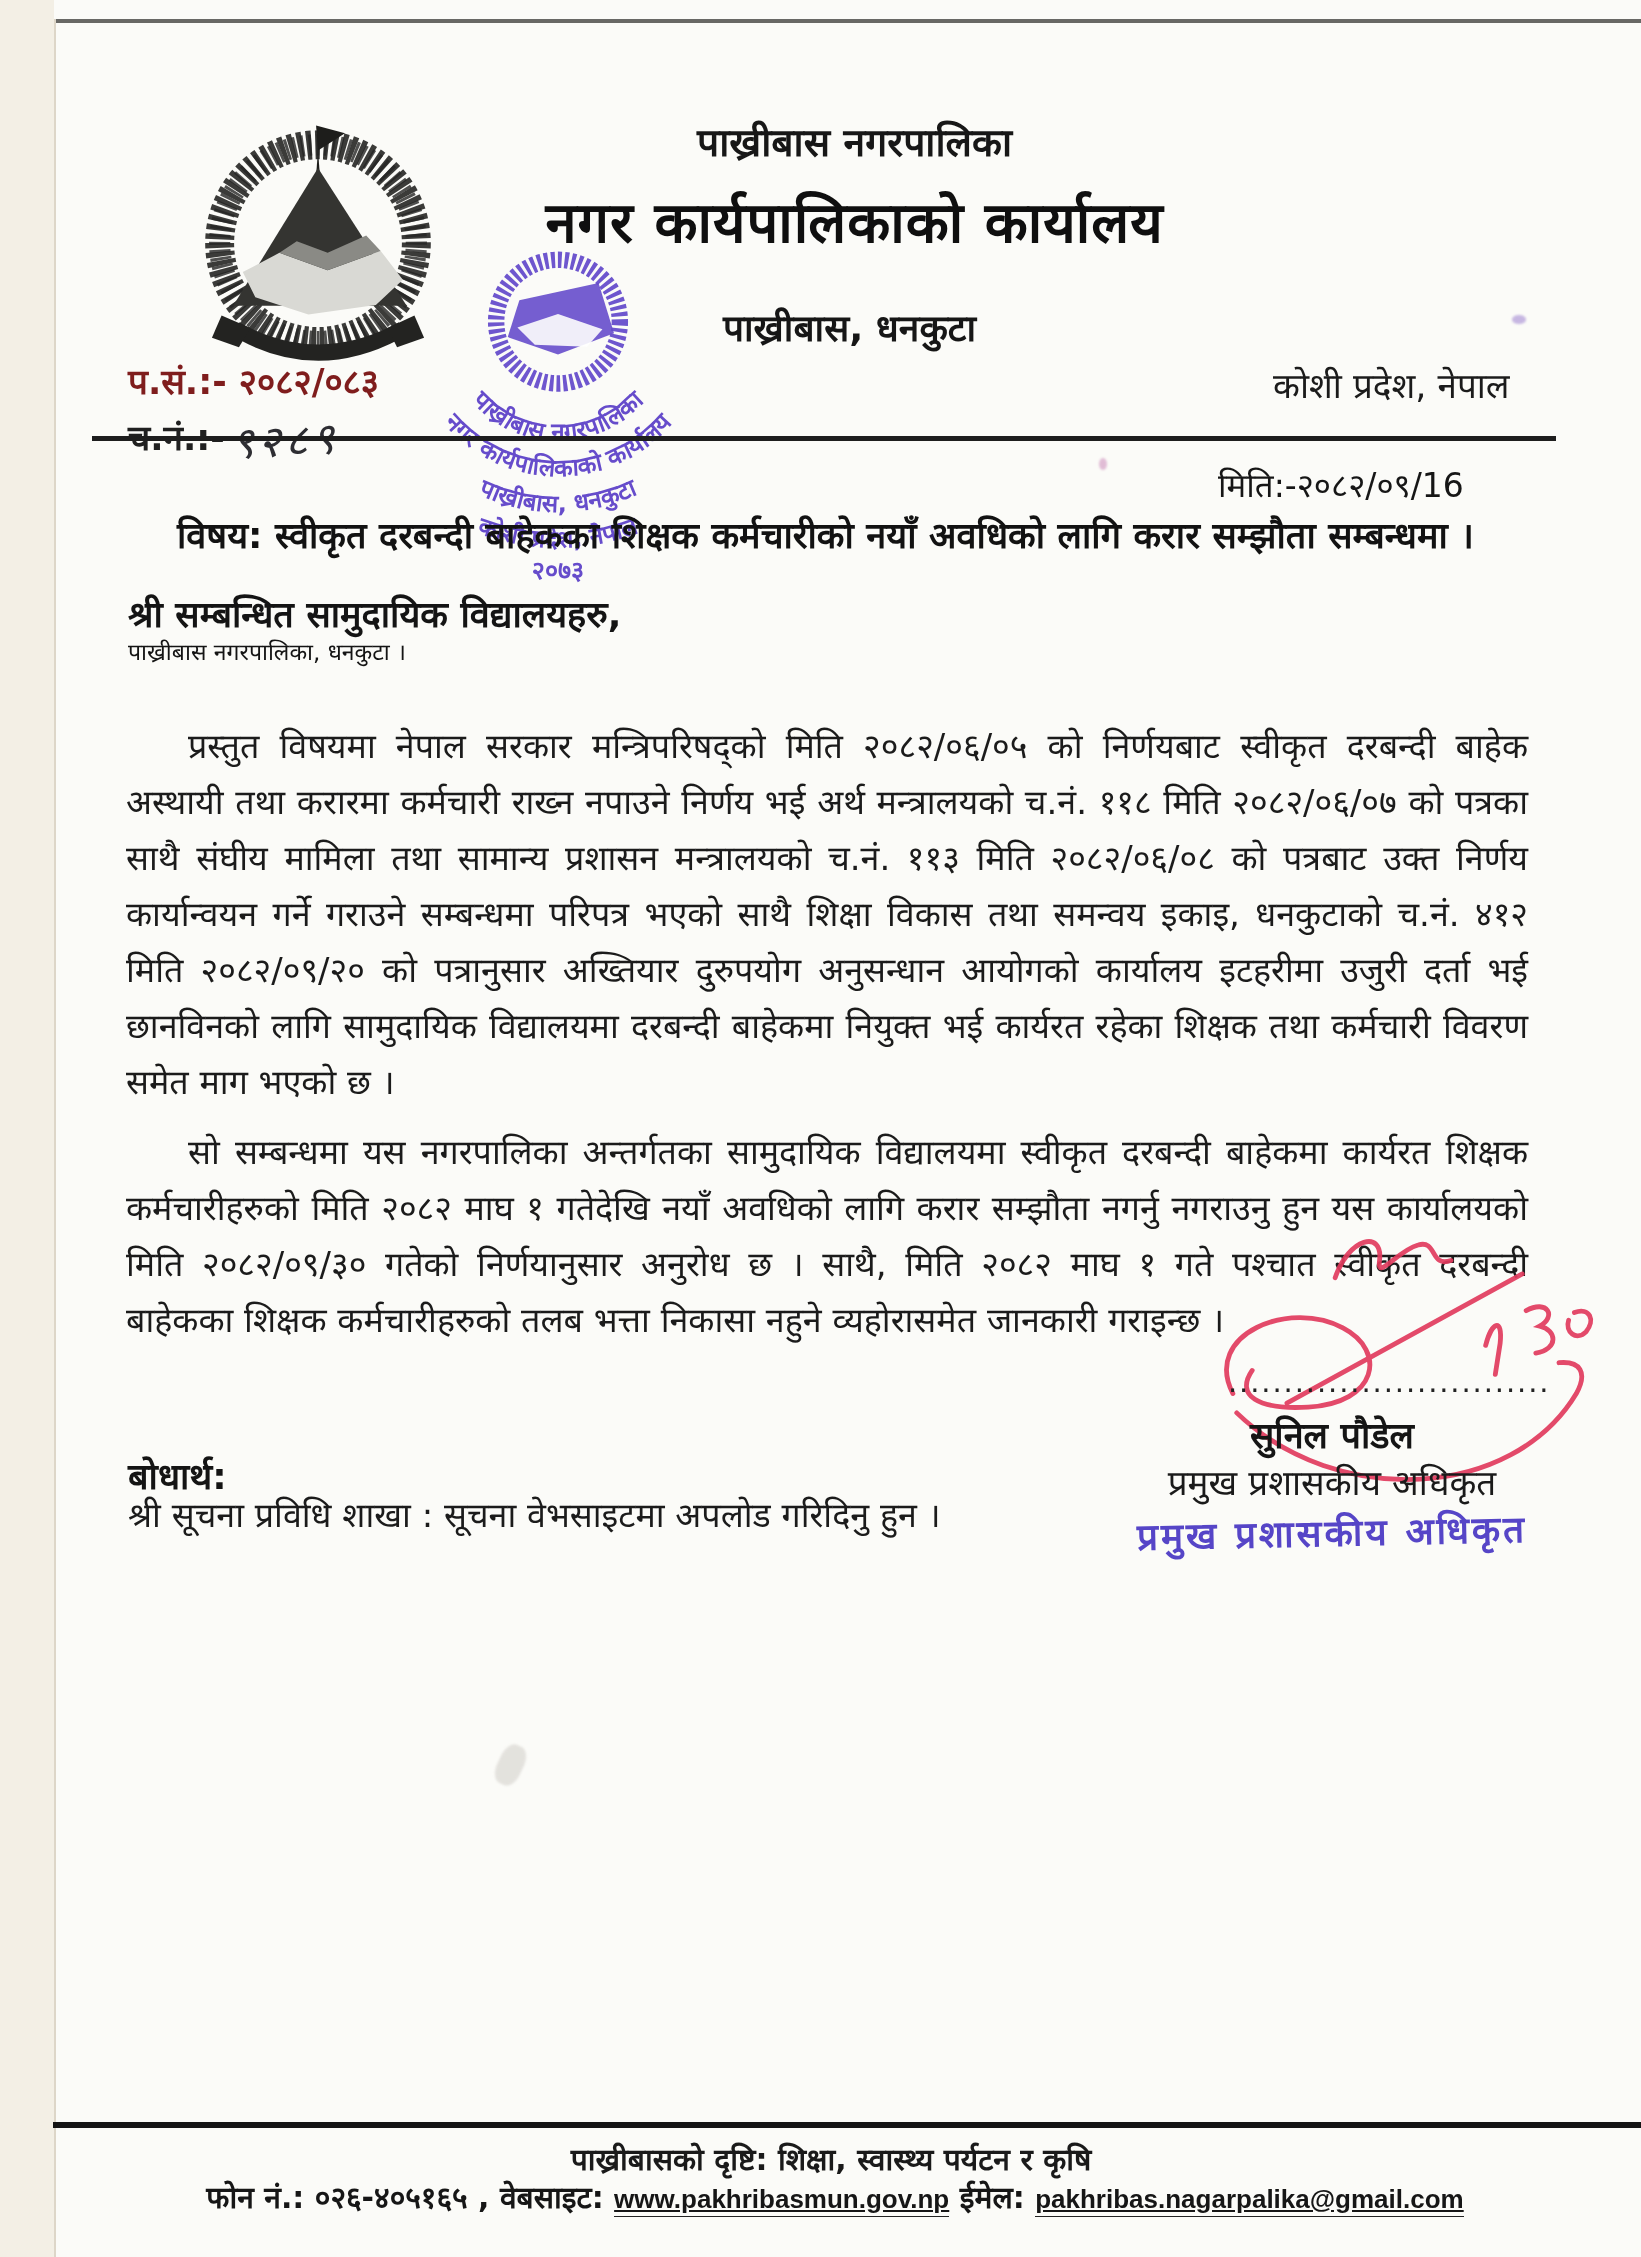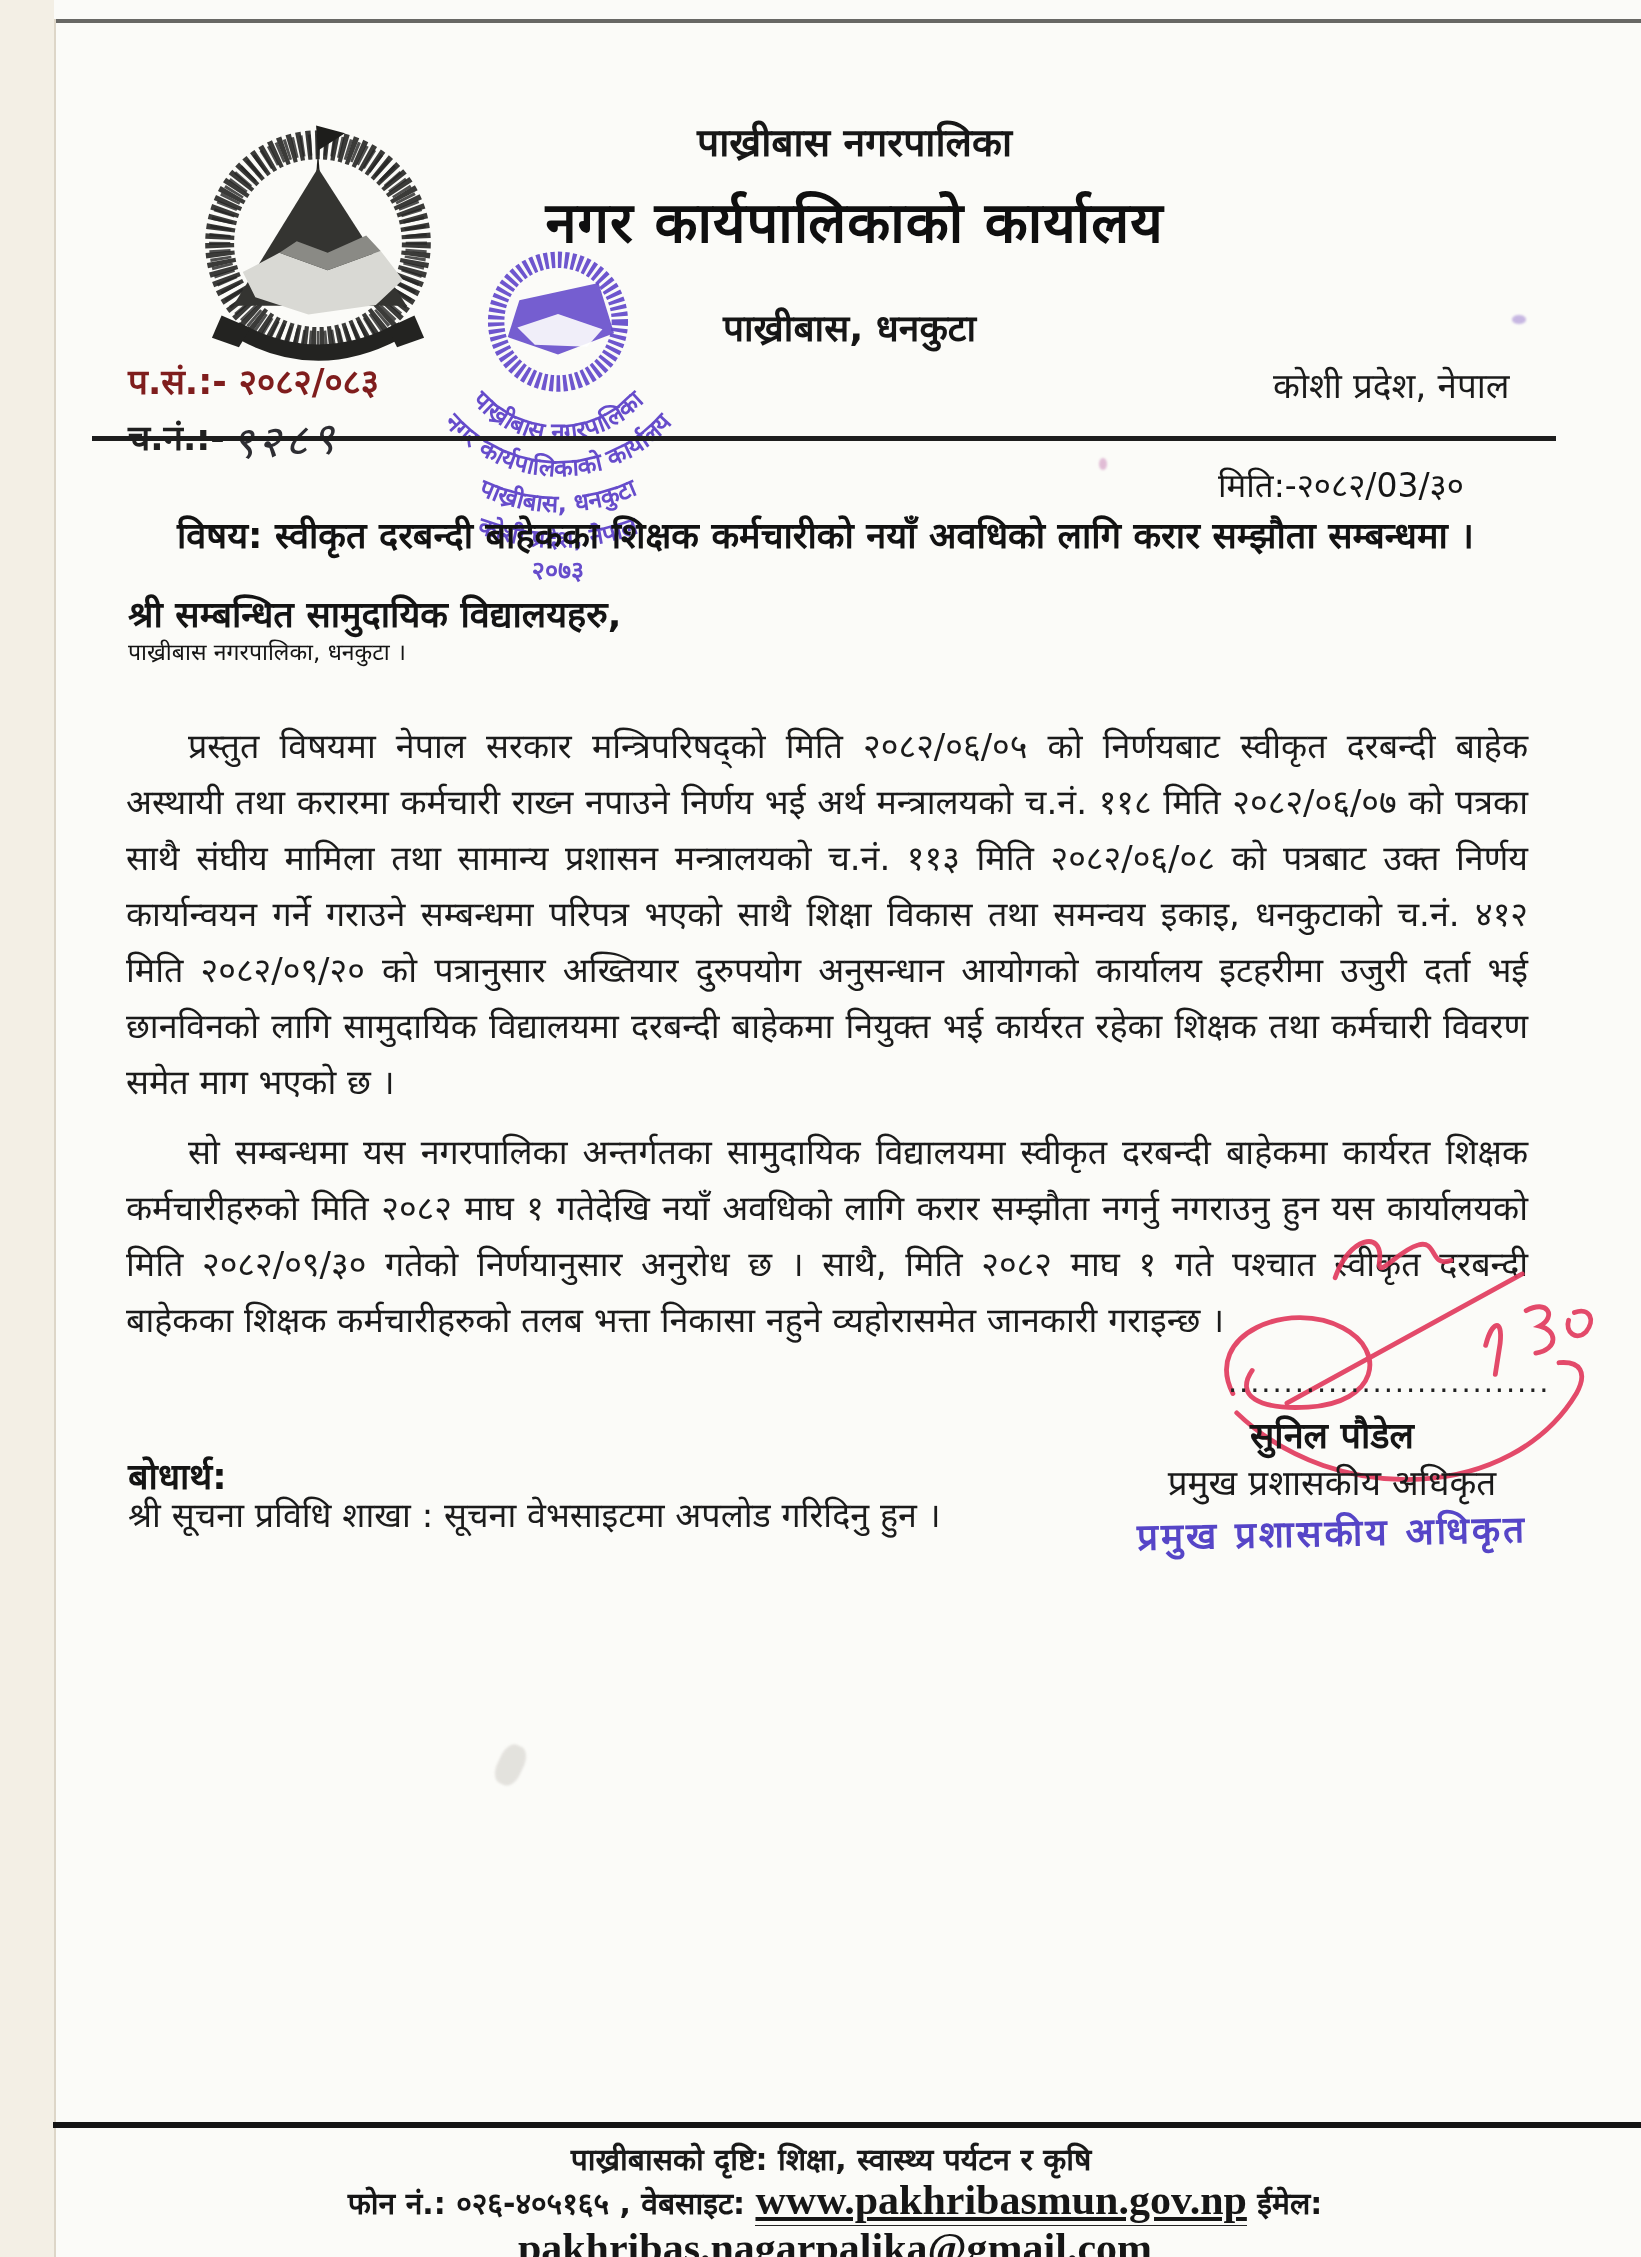--- a/index.html
+++ b/index.html
@@ -51,21 +51,21 @@
 
   .cc-label{left:128px;top:1406px;font-size:36px;font-weight:700;color:#141414;margin-top:45px;}
   .cc-line{left:128px;top:1491px;font-size:34px;color:#1b1b1b;}
 
   
   .rule-2{left:53px;top:2122px;width:1588px;height:5.8px;background:#141414;}
   .vision{left:0;top:2138px;width:1641px;text-align:center;padding-left:21px;box-sizing:border-box;
           font-size:30px;font-weight:600;color:#1a1a1a;}
   .contact{left:0;top:2176px;width:1641px;text-align:center;padding-left:29px;box-sizing:border-box;
            font-size:30px;font-weight:600;color:#161616;}
-  .contact .latin{font-family:Liberation Serif, serif;font-weight:700;font-size:42px;}
+  .contact .latin{font-family:Liberation Sans, sans-serif;font-weight:700;font-size:26px;}
   .contact .ul{text-decoration:underline;border-bottom:1.9px solid #222;padding-bottom:1.9px;}
 
   
   .smudge{position:absolute;border-radius:50%;filter:blur(1px);}
   .sm1{left:1512px;top:315px;width:13.5px;height:8.7px;background:#9c7fd0;opacity:.55;}
   .sm2{left:498px;top:1744px;width:25px;height:42px;background:#b9b4ad;opacity:.35;transform:rotate(25deg);border-radius:40%;}
   .sm3{left:1099px;top:458px;width:7.7px;height:11.6px;background:#c77fb4;opacity:.5;}
 
   svg{position:absolute;overflow:visible;}
   .stamp-svg{opacity:.93;}
@@ -119,21 +119,21 @@
 <div class="abs hdr-muni">पाख्रीबास नगरपालिका</div>
 <div class="abs hdr-office">नगर कार्यपालिकाको कार्यालय</div>
 <div class="abs hdr-place">पाख्रीबास, धनकुटा</div>
 
 <div class="abs ref-no">प.सं.:- २०८२/०८३</div>
 <div class="abs disp-row">
   <span>च.नं.:-</span><span class="disp-hand">९२८९</span>
 </div>
 <div class="abs province">कोशी प्रदेश, नेपाल</div>
 <div class="abs rule-1"></div>
-<div class="abs miti">मिति:-२०८२/03/३०</div>
+<div class="abs miti">मिति:-२०८२/०९/16</div>
 
 <div class="abs subject">विषय: स्वीकृत दरबन्दी बाहेकका शिक्षक कर्मचारीको नयाँ अवधिको लागि करार सम्झौता सम्बन्धमा ।</div>
 <div class="abs addr1">श्री सम्बन्धित सामुदायिक विद्यालयहरु,</div>
 <div class="abs addr2">पाख्रीबास नगरपालिका, धनकुटा ।</div>
 
 <div class="abs body-block">
   <p>प्रस्तुत विषयमा नेपाल सरकार मन्त्रिपरिषद्को मिति २०८२/०६/०५ को निर्णयबाट स्वीकृत दरबन्दी बाहेक अस्थायी तथा करारमा कर्मचारी राख्न नपाउने निर्णय भई अर्थ मन्त्रालयको च.नं. ११८ मिति २०८२/०६/०७ को पत्रका साथै संघीय मामिला तथा सामान्य प्रशासन मन्त्रालयको च.नं. ११३ मिति २०८२/०६/०८ को पत्रबाट उक्त निर्णय कार्यान्वयन गर्ने गराउने सम्बन्धमा परिपत्र भएको साथै शिक्षा विकास तथा समन्वय इकाइ, धनकुटाको च.नं. ४१२ मिति २०८२/०९/२० को पत्रानुसार अख्तियार दुरुपयोग अनुसन्धान आयोगको कार्यालय इटहरीमा उजुरी दर्ता भई छानविनको लागि सामुदायिक विद्यालयमा दरबन्दी बाहेकमा नियुक्त भई कार्यरत रहेका शिक्षक तथा कर्मचारी विवरण समेत माग भएको छ ।</p>
   <p>सो सम्बन्धमा यस नगरपालिका अन्तर्गतका सामुदायिक विद्यालयमा स्वीकृत दरबन्दी बाहेकमा कार्यरत शिक्षक कर्मचारीहरुको मिति २०८२ माघ १ गतेदेखि नयाँ अवधिको लागि करार सम्झौता नगर्नु नगराउनु हुन यस कार्यालयको मिति २०८२/०९/३० गतेको निर्णयानुसार अनुरोध छ । साथै, मिति २०८२ माघ १ गते पश्चात स्वीकृत दरबन्दी बाहेकका शिक्षक कर्मचारीहरुको तलब भत्ता निकासा नहुने व्यहोरासमेत जानकारी गराइन्छ ।</p>
 </div>
 

